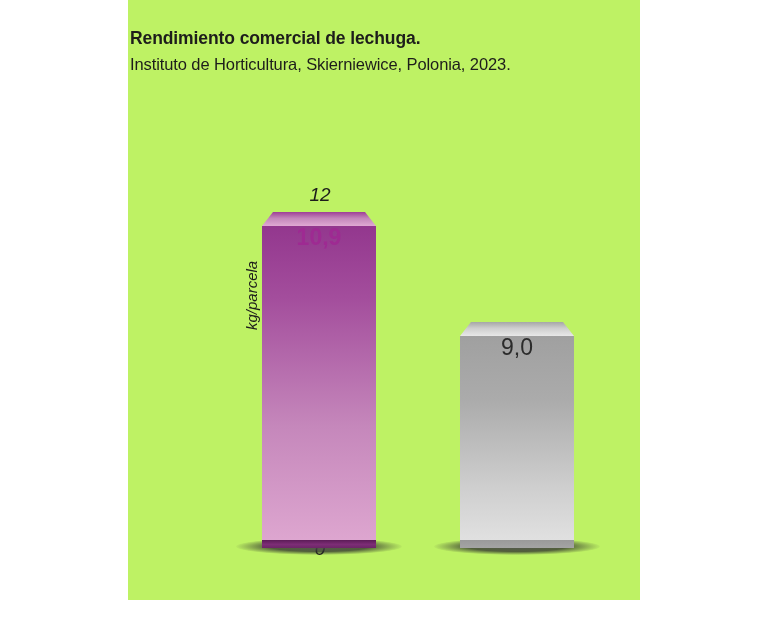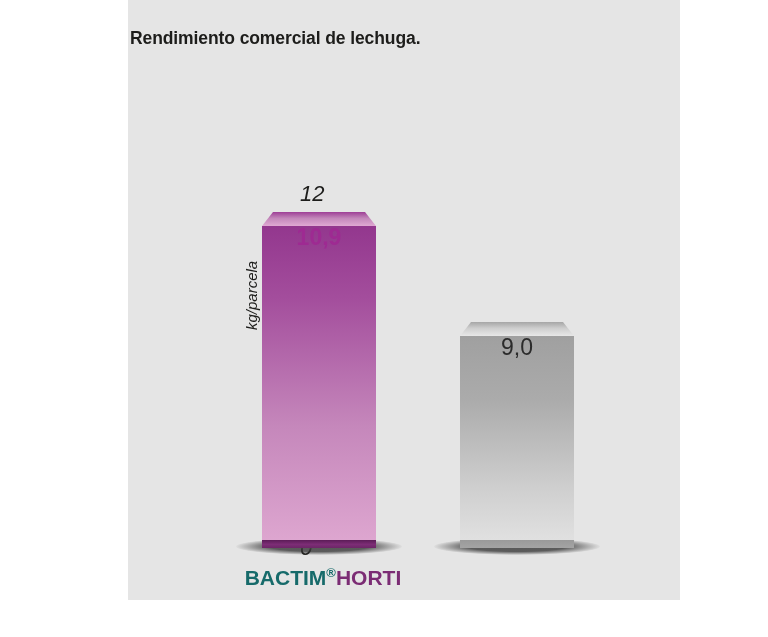--- a/index.html
+++ b/index.html
@@ -19,23 +19,23 @@
     width: 768px;
     height: 637px;
     background: #ffffff;
   }
 
   
   #canvas {
     position: absolute;
     left: 128px;
     top: 0px;
-    width: 552px;
+    width: 512px;
     height: 600px;
-    background: #e5e5e5;
+    background: #bef264;
     overflow: hidden;
   }
 
   
   #title-block {
     position: absolute;
     left: 2px;
     top: 28px;
     width: 520px;
   }
@@ -55,22 +55,22 @@
     line-height: 1.3;
     margin-top: 4px;
     white-space: nowrap;
   }
 
   
   .ytick {
     position: absolute;
     right: 0;
     width: 40px;
-    text-align: left;
-    font-size: 22px;
+    text-align: center;
+    font-size: 19px;
     font-style: italic;
     color: #1d1d1b;
     transform: translateY(-50%);
     line-height: 1;
   }
   #ytick-holder {
     position: absolute;
     left: 152px;
     top: 0;
     width: 60px;
@@ -199,20 +199,21 @@
 </style>
 </head>
 <body>
 
 <div id="stage">
 
   <div id="canvas">
 
     <div id="title-block">
       <div id="chart-title">Rendimiento comercial de lechuga.</div>
+      <div id="chart-subtitle">Instituto de Horticultura, Skierniewice, Polonia, 2023.</div>
     </div>
 
     <div id="ytick-holder">
       <div class="ytick" style="top:194px">12</div>
       <div class="ytick" style="top:253px">10</div>
       <div class="ytick" style="top:312px">8</div>
       <div class="ytick" style="top:371px">6</div>
       <div class="ytick" style="top:430px">4</div>
       <div class="ytick" style="top:489px">2</div>
       <div class="ytick" style="top:548px">0</div>
@@ -254,17 +255,16 @@
             </linearGradient>
           </defs>
           <polygon points="11,0 103,0 114,14 0,14" fill="url(#gg-top)"></polygon>
         </svg>
       </div>
     </div>
 
     <div class="value-label" id="value-bactim" style="top: 182.45px;">10,9</div>
     <div class="value-label" id="value-control" style="top: 291.6px;">9,0</div>
 
-    <div id="cat-bactim"><span class="brand">BACTIM</span><span class="reg">®</span><span class="horti">HORTI</span></div>
 
 
   </div>
 </div>
 
 </body></html>

